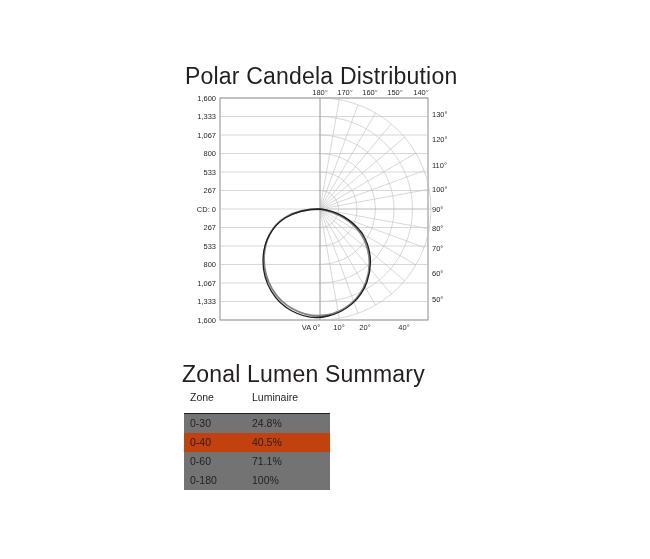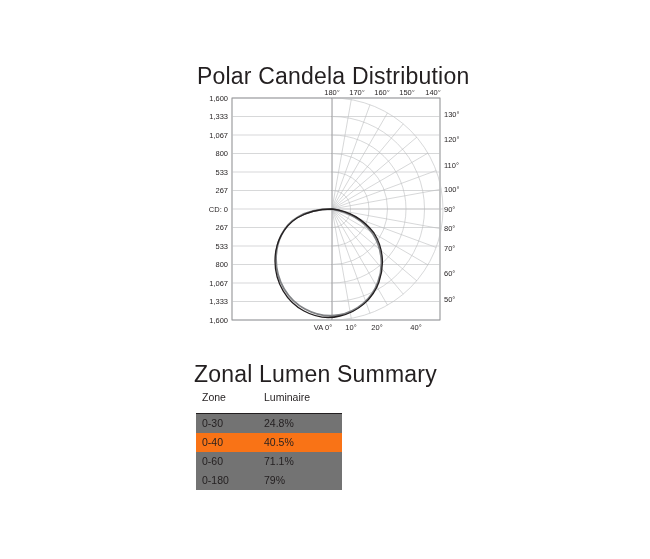--- a/index.html
+++ b/index.html
@@ -14,21 +14,20 @@
     font-family: "Liberation Sans", sans-serif;
     color: #231f20;
     overflow: hidden;
   }
 
   .page {
     position: absolute;
     left: 0; top: 0;
     width: 566px;
     height: 559px;
-    margin-left: 12px;
   }
 
   
   .title {
     position: absolute;
     font-size: 23px;
     font-weight: 400;
     letter-spacing: 0.2px;
     color: #231f20;
     white-space: nowrap;
@@ -88,21 +87,21 @@
     line-height: 13px;
     color: #231f20;
   }
   #zonal-table thead th {
     border-bottom: 1px solid #231f20;
     padding-bottom: 9px;
   }
   #zonal-table col.zone-col { width: 62px; }
   #zonal-table col.lum-col  { width: 84px; }
   #zonal-table tbody tr.shaded td { background: #737373; }
-  #zonal-table tbody tr.plain td { background: #f97316; }
+  #zonal-table tbody tr.plain td { background: #c2410c; }
 </style>
 </head>
 <body>
 
 <div class="page">
 
   <div class="title" id="polar-title">Polar Candela Distribution</div>
 
   <div id="polar-chart">
     <svg width="280" height="250" viewBox="0 0 280 250">
@@ -248,18 +247,18 @@
       <tr class="plain">
         <td>0-40</td>
         <td>40.5%</td>
       </tr>
       <tr class="shaded">
         <td>0-60</td>
         <td>71.1%</td>
       </tr>
       <tr class="shaded">
         <td>0-180</td>
-        <td>79%</td>
+        <td>100%</td>
       </tr>
     </tbody>
   </table>
 
 </div>
 
 </body></html>

